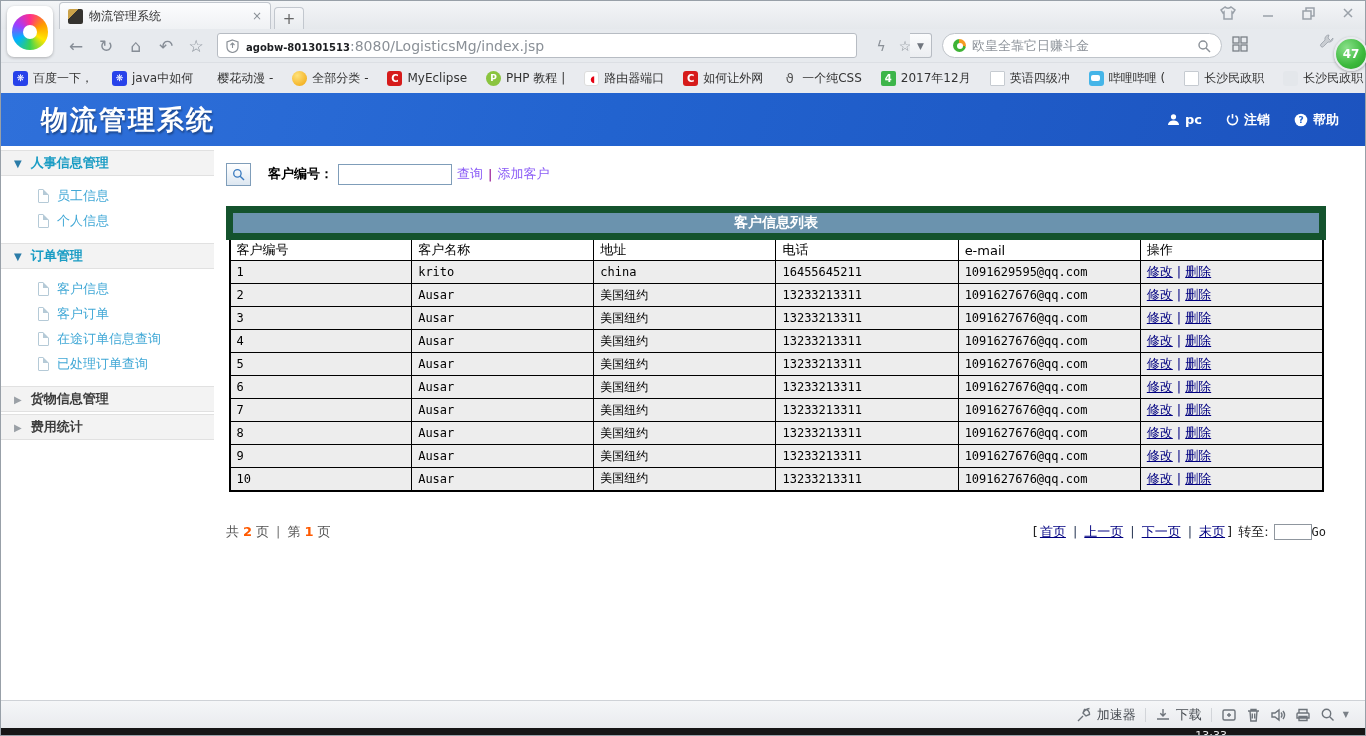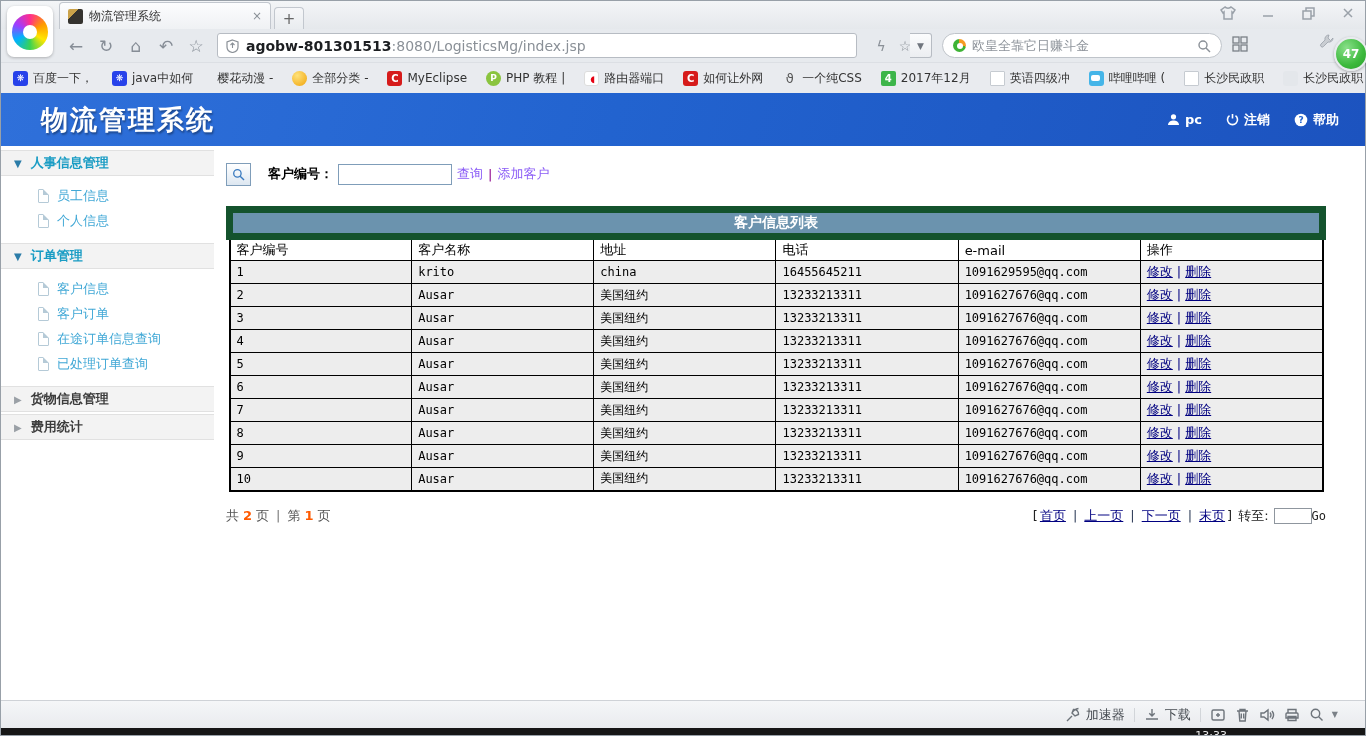--- a/index.html
+++ b/index.html
@@ -34,21 +34,21 @@
     color:#9aa1a9; }
   .win-btn svg { stroke:#9aa1a9; fill:none; stroke-width:1.5; }
 
   
   .toolbar { height:34px; background:#e7eaee; display:flex; align-items:center;
     padding-left:60px; flex:none; position:relative; border-bottom:1px solid #dcdfe4; }
   .nav-ic { width:30px; text-align:center; font-size:17px; color:#868d96; font-family:"DejaVu Sans",sans-serif; }
   .urlbox { width:640px; height:25px; margin-left:6px; background:#fff; border:1px solid #b7bcc3;
     border-radius:3px; display:flex; align-items:center; padding:0 8px; gap:7px; }
   .shield { width:13px; height:14px; flex:none; }
-  .url-host { font-size:14px; color:#1c1e21; font-weight:bold; }
+  .url-host { font-size:10px; color:#1c1e21; font-weight:bold; }
   .url-rest { font-size:14px; color:#8a9097; }
   .tb-small { width:24px; text-align:center; font-size:14px; color:#8a9097; }
   .caret-box { width:22px; height:25px; border:1px solid #b7bcc3; border-left:none; border-radius:0 3px 3px 0;
     margin-left:-7px; background:linear-gradient(#fbfcfd,#eceef1); display:flex; align-items:center; justify-content:center;
     font-size:9px; color:#70767e; }
   .searchbox { width:280px; height:25px; margin-left:10px; background:#fff; border:1px solid #bfc4ca;
     border-radius:13px; display:flex; align-items:center; padding:0 10px; gap:6px; }
   .qlogo { width:13px; height:13px; border-radius:50%; flex:none;
     background:conic-gradient(#f59a23 0 100deg,#3eb335 100deg 360deg); position:relative; }
   .qlogo:after { content:""; position:absolute; left:3.5px; top:3.5px; width:6px; height:6px;
@@ -142,31 +142,31 @@
   .cust td.ops { font-family:"DejaVu Sans",sans-serif; font-size:13px; }
   .op-lnk { color:#000080; text-decoration:underline; }
   .op-sep { color:#000080; margin:0 4px; }
   .c0{width:130px} .c1{width:120px} .c2{width:250px} .c3{width:165px} .c4{width:262px} .c5{width:173px}
 
   .pager { width:1100px; display:flex; justify-content:space-between; align-items:center;
     margin-top:15px; font-size:13px; color:#555; }
   .pg-num { color:#ff5a00; font-weight:bold; margin:0 4px; }
   .pg-sep { margin:0 7px; color:#777; }
   .pg-right { display:flex; align-items:center; }
-  .pg-lnk { color:#000080; text-decoration:underline; margin:0 2px; }
+  .pg-lnk { color:#000080; text-decoration:underline; margin:16px 2px; }
   .pg-bar { color:#33415c; margin:0 5px; }
   .pg-bracket { color:#222; }
   .goto-label { color:#222; margin-left:6px; }
   .goto-input { width:38px; height:16px; border:1px solid #8f969e; margin-left:5px; }
   .go-label { color:#222; font-family:"DejaVu Sans Mono",monospace; font-size:12px; }
 
   
   .statusbar { height:28px; flex:none; background:linear-gradient(#f5f6f8,#e9ebee);
     border-top:1px solid #cfd2d7; display:flex; align-items:center; justify-content:flex-end;
-    gap:9px; padding-right:27px; font-size:13px; color:#454a50; }
+    gap:9px; padding-right:16px; font-size:13px; color:#454a50; }
   .sb-item { display:flex; align-items:center; gap:5px; }
   .sb-div { width:1px; height:14px; background:#d2d5d9; }
   .sb-caret { font-size:8px; color:#7a8087; margin-left:2px; }
   .statusbar svg { stroke:#6e747b; fill:none; stroke-width:1.4; display:block; }
 
   
   .taskbar { height:7px; background:#161616; position:relative; overflow:hidden; flex:none; }
   .task-time { position:absolute; top:1px; right:138px; color:#e9e9e9; font-size:11px; }
 </style>
 </head>

